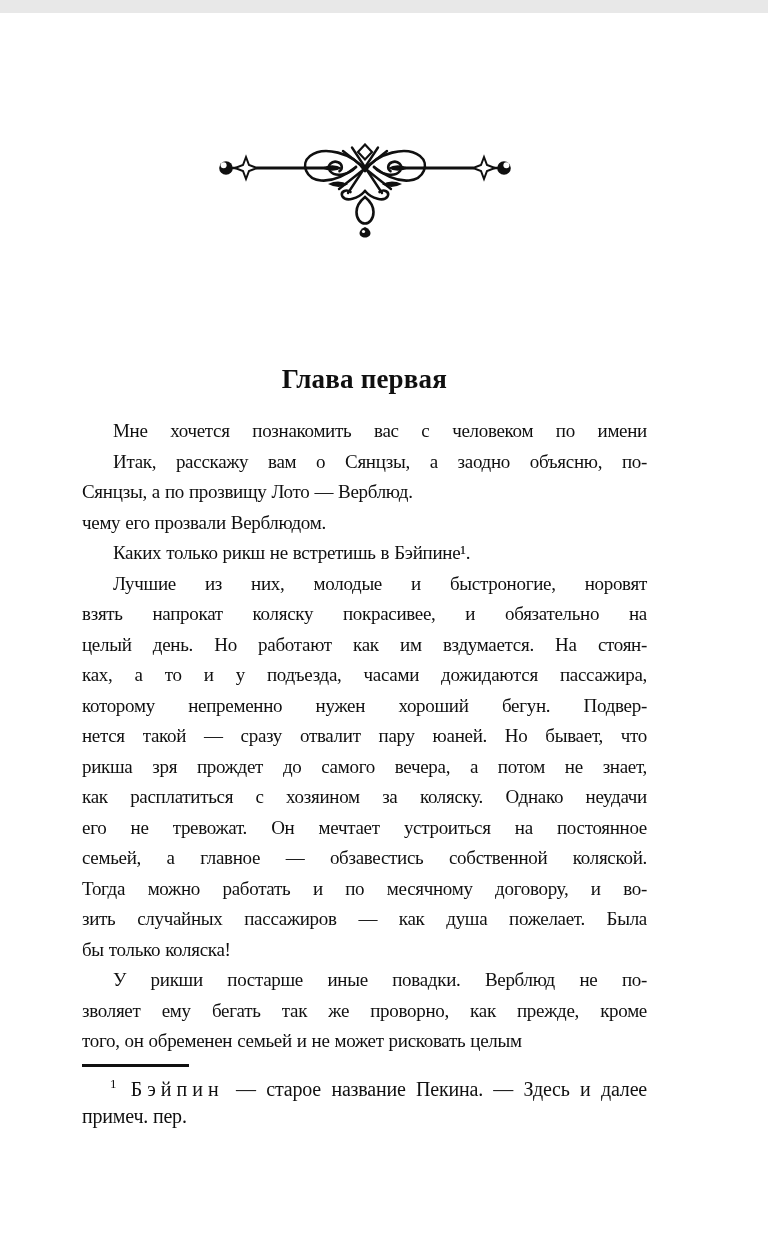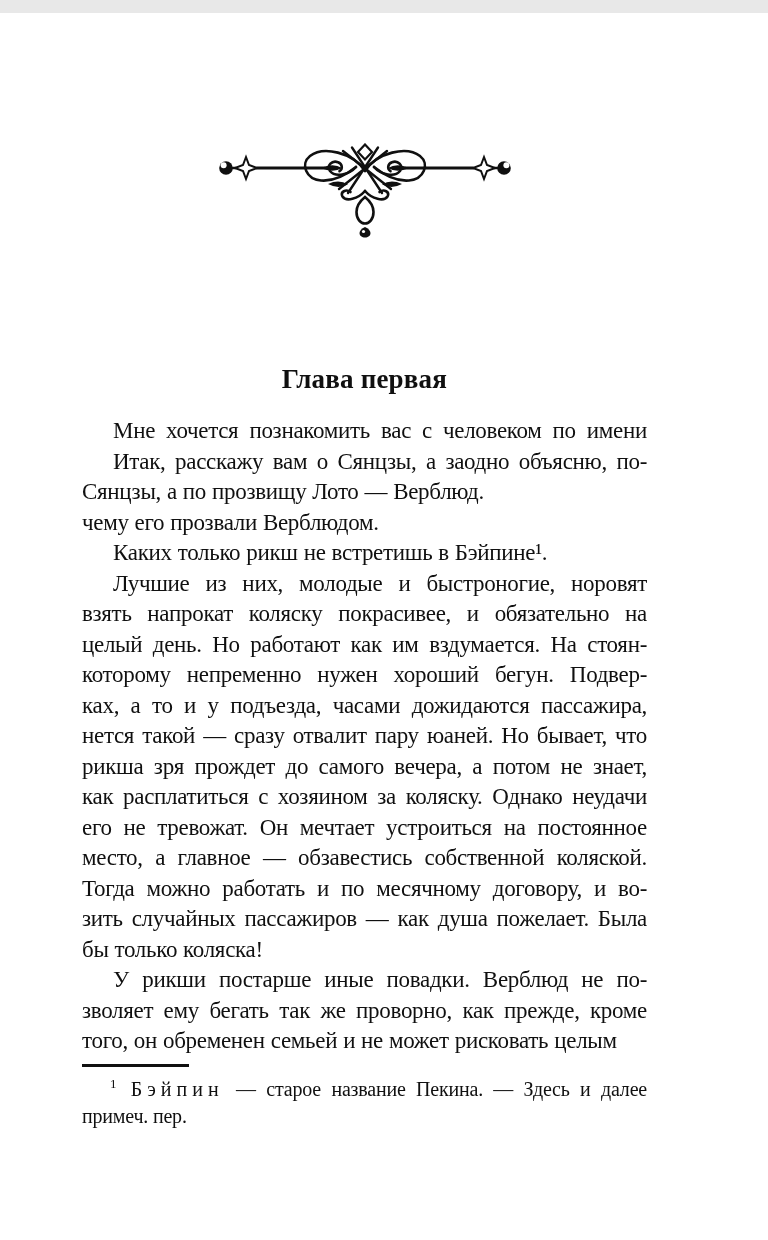--- a/index.html
+++ b/index.html
@@ -18,21 +18,21 @@
     display:flex; justify-content:center; align-items:flex-start;
   }
   .chapter-title {
     position:absolute; top:351px; left:82px; width:565px;
     text-align:center;
     font-size:27px; line-height:30px; font-weight:700;
     letter-spacing:0.2px;
   }
   .chapter-body {
     position:absolute; top:403px; left:82px; width:565px;
-    font-size:23px; line-height:30.5px;
+    font-size:19px; line-height:30.5px;
     letter-spacing:-0.3px;
     word-spacing:0.5px;
   }
   .line { text-align:justify; text-align-last:justify; white-space:normal; }
   .line.p-first { text-indent:31px; }
   .line.p-last  { text-align-last:left; }
   .footnote {
     position:absolute; top:1051px; left:82px; width:565px;
     font-size:20px; line-height:27px;
     letter-spacing:-0.2px;
@@ -98,27 +98,27 @@
 
   <div class="chapter-body">
       <div class="line p-first">Мне хочется познакомить вас с человеком по имени</div>
       <div class="line p-first">Итак, расскажу вам о Сянцзы, а заодно объясню, по-</div>
       <div class="line p-last">Сянцзы, а по прозвищу Лото — Верблюд.</div>
       <div class="line p-last">чему его прозвали Верблюдом.</div>
       <div class="line p-first p-last">Каких только рикш не встретишь в Бэйпине¹.</div>
       <div class="line p-first">Лучшие из них, молодые и быстроногие, норовят</div>
       <div class="line">взять напрокат коляску покрасивее, и обязательно на</div>
       <div class="line">целый день. Но работают как им вздумается. На стоян-</div>
+      <div class="line">ках, а то и у подъезда, часами дожидаются пассажира,</div>
       <div class="line">которому непременно нужен хороший бегун. Подвер-</div>
-      <div class="line">ках, а то и у подъезда, часами дожидаются пассажира,</div>
       <div class="line">нется такой — сразу отвалит пару юаней. Но бывает, что</div>
       <div class="line">рикша зря прождет до самого вечера, а потом не знает,</div>
       <div class="line">как расплатиться с хозяином за коляску. Однако неудачи</div>
       <div class="line">его не тревожат. Он мечтает устроиться на постоянное</div>
-      <div class="line">место, а главное — обзавестись собственной коляской.</div>
+      <div class="line">семьей, а главное — обзавестись собственной коляской.</div>
       <div class="line">Тогда можно работать и по месячному договору, и во-</div>
       <div class="line">зить случайных пассажиров — как душа пожелает. Была</div>
       <div class="line p-last">бы только коляска!</div>
       <div class="line p-first">У рикши постарше иные повадки. Верблюд не по-</div>
       <div class="line">зволяет ему бегать так же проворно, как прежде, кроме</div>
       <div class="line p-last">того, он обременен семьей и не может рисковать целым</div>
     </div>
 
   <div class="footnote">
     <div class="fn-rule"></div>

